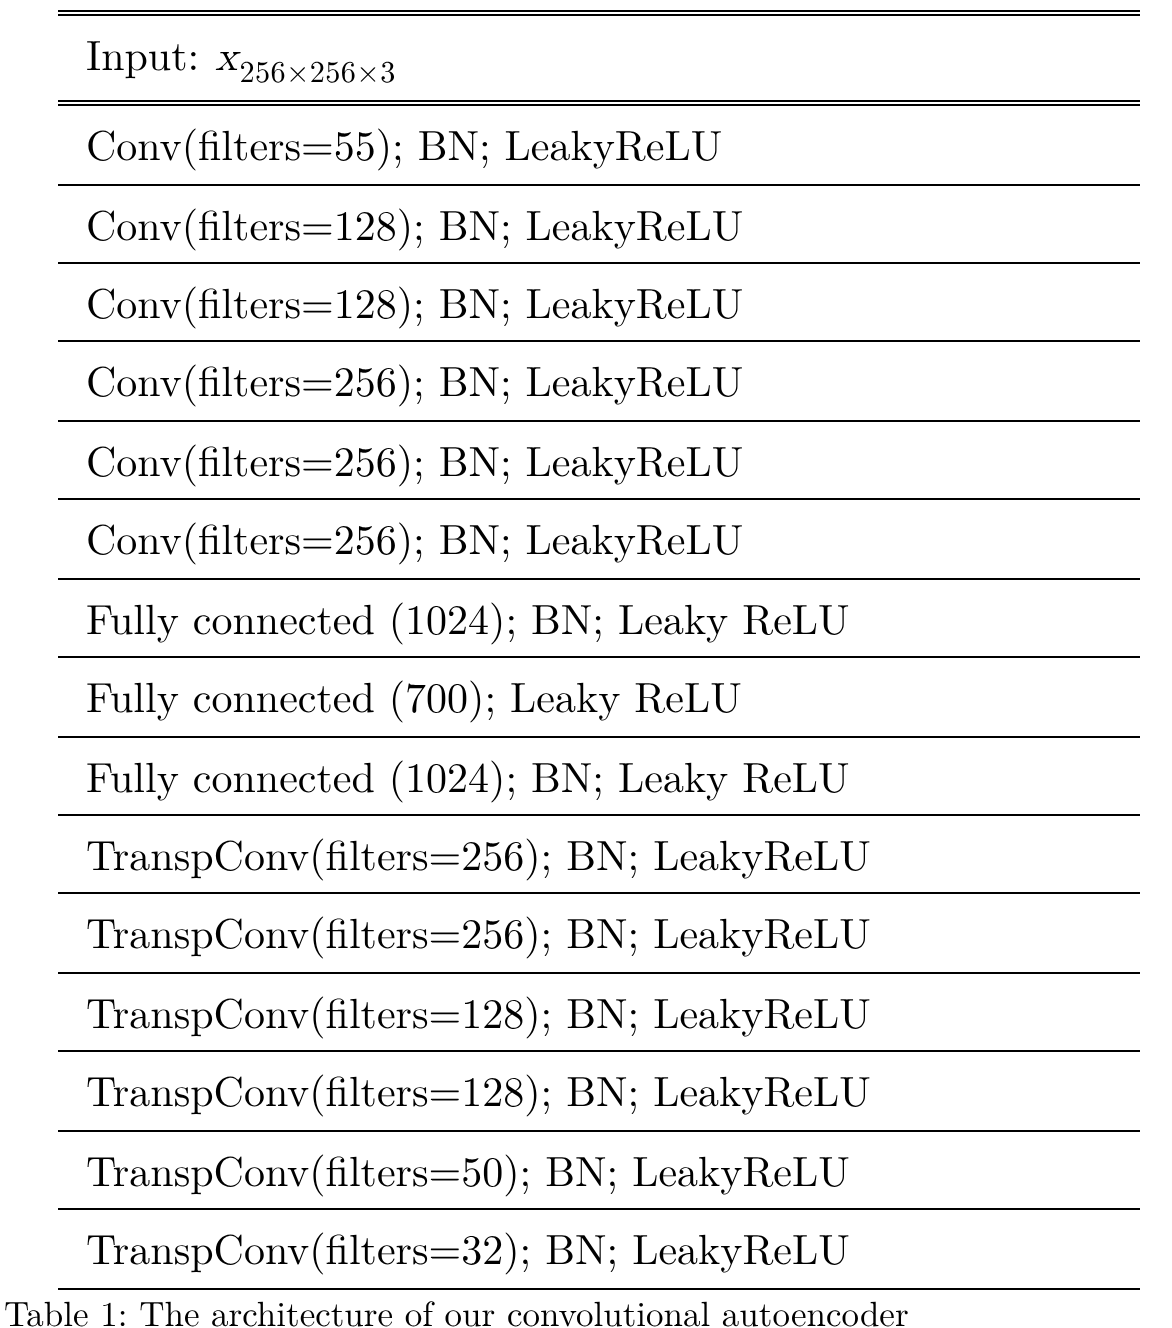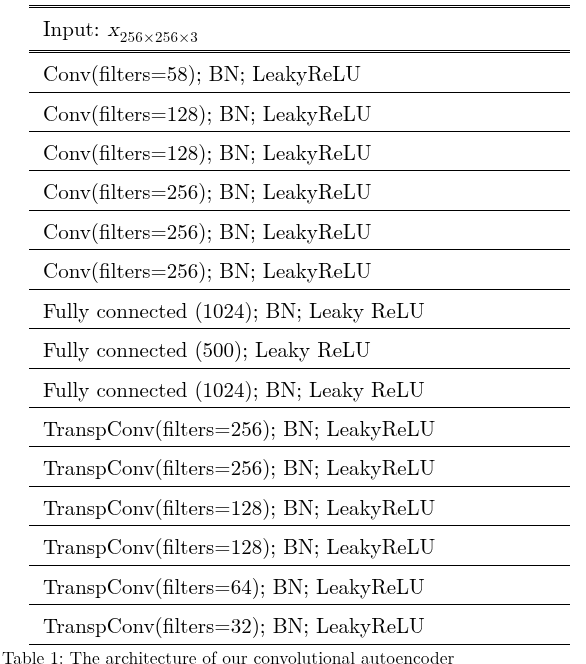--- a/index.html
+++ b/index.html
@@ -67,60 +67,60 @@
 <div class="page">
 
 <table class="tbl">
   <tbody>
         <tr class="top head">
     <td>
       <span>Input: </span><span class="math-x">x</span><span class="sub">256×256×3</span>
     </td>
   </tr>
   <tr>
-          <td>Conv(filters=58); BN; LeakyReLU</td>
+          <td>Conv(filters=55); BN; LeakyReLU</td>
         </tr>
   <tr>
           <td>Conv(filters=128); BN; LeakyReLU</td>
         </tr>
   <tr>
           <td>Conv(filters=128); BN; LeakyReLU</td>
         </tr>
   <tr>
           <td>Conv(filters=256); BN; LeakyReLU</td>
         </tr>
   <tr>
           <td>Conv(filters=256); BN; LeakyReLU</td>
         </tr>
   <tr>
           <td>Conv(filters=256); BN; LeakyReLU</td>
         </tr>
   <tr>
           <td>Fully connected (1024); BN; Leaky ReLU</td>
         </tr>
   <tr>
-          <td>Fully connected (500); Leaky ReLU</td>
+          <td>Fully connected (700); Leaky ReLU</td>
         </tr>
   <tr>
           <td>Fully connected (1024); BN; Leaky ReLU</td>
         </tr>
   <tr>
           <td>TranspConv(filters=256); BN; LeakyReLU</td>
         </tr>
   <tr>
           <td>TranspConv(filters=256); BN; LeakyReLU</td>
         </tr>
   <tr>
           <td>TranspConv(filters=128); BN; LeakyReLU</td>
         </tr>
   <tr>
           <td>TranspConv(filters=128); BN; LeakyReLU</td>
         </tr>
   <tr>
-          <td>TranspConv(filters=64); BN; LeakyReLU</td>
+          <td>TranspConv(filters=50); BN; LeakyReLU</td>
         </tr>
   <tr>
           <td>TranspConv(filters=32); BN; LeakyReLU</td>
         </tr>
 
 </tbody>
     </table>
 
 <div class="caption">
   <span>Table 1:</span><span> The architecture of our convolutional autoencoder</span>

